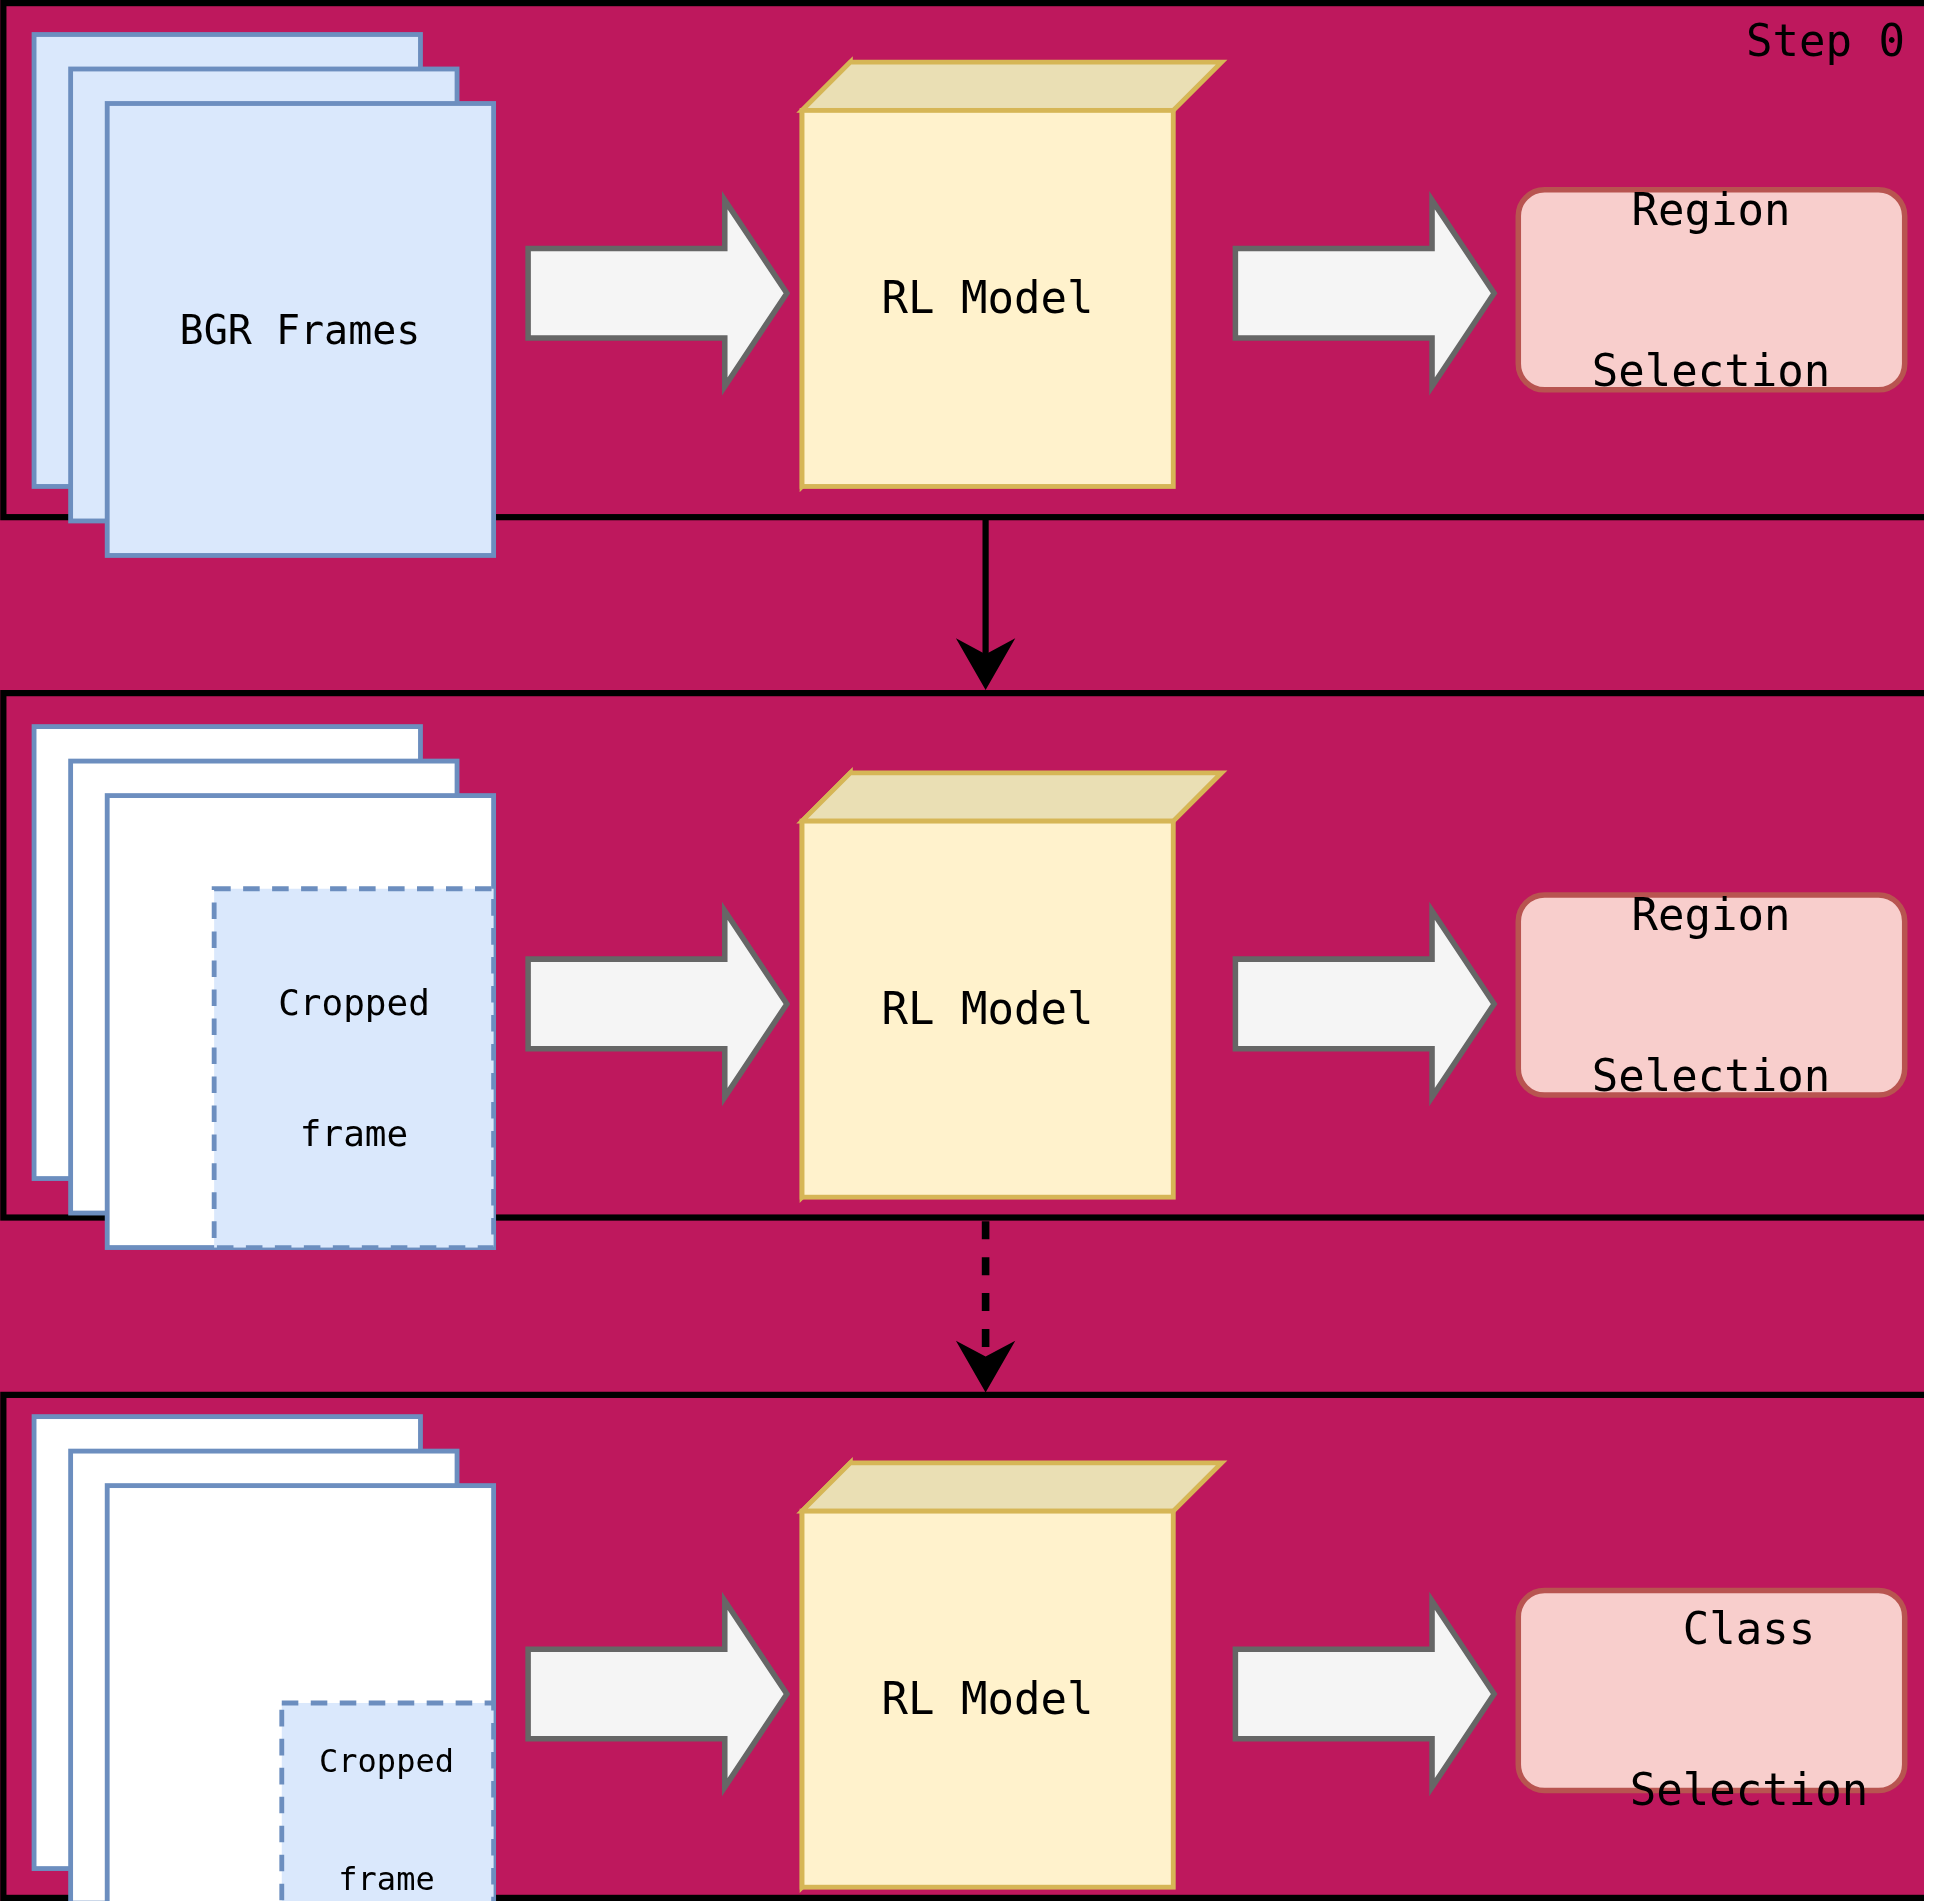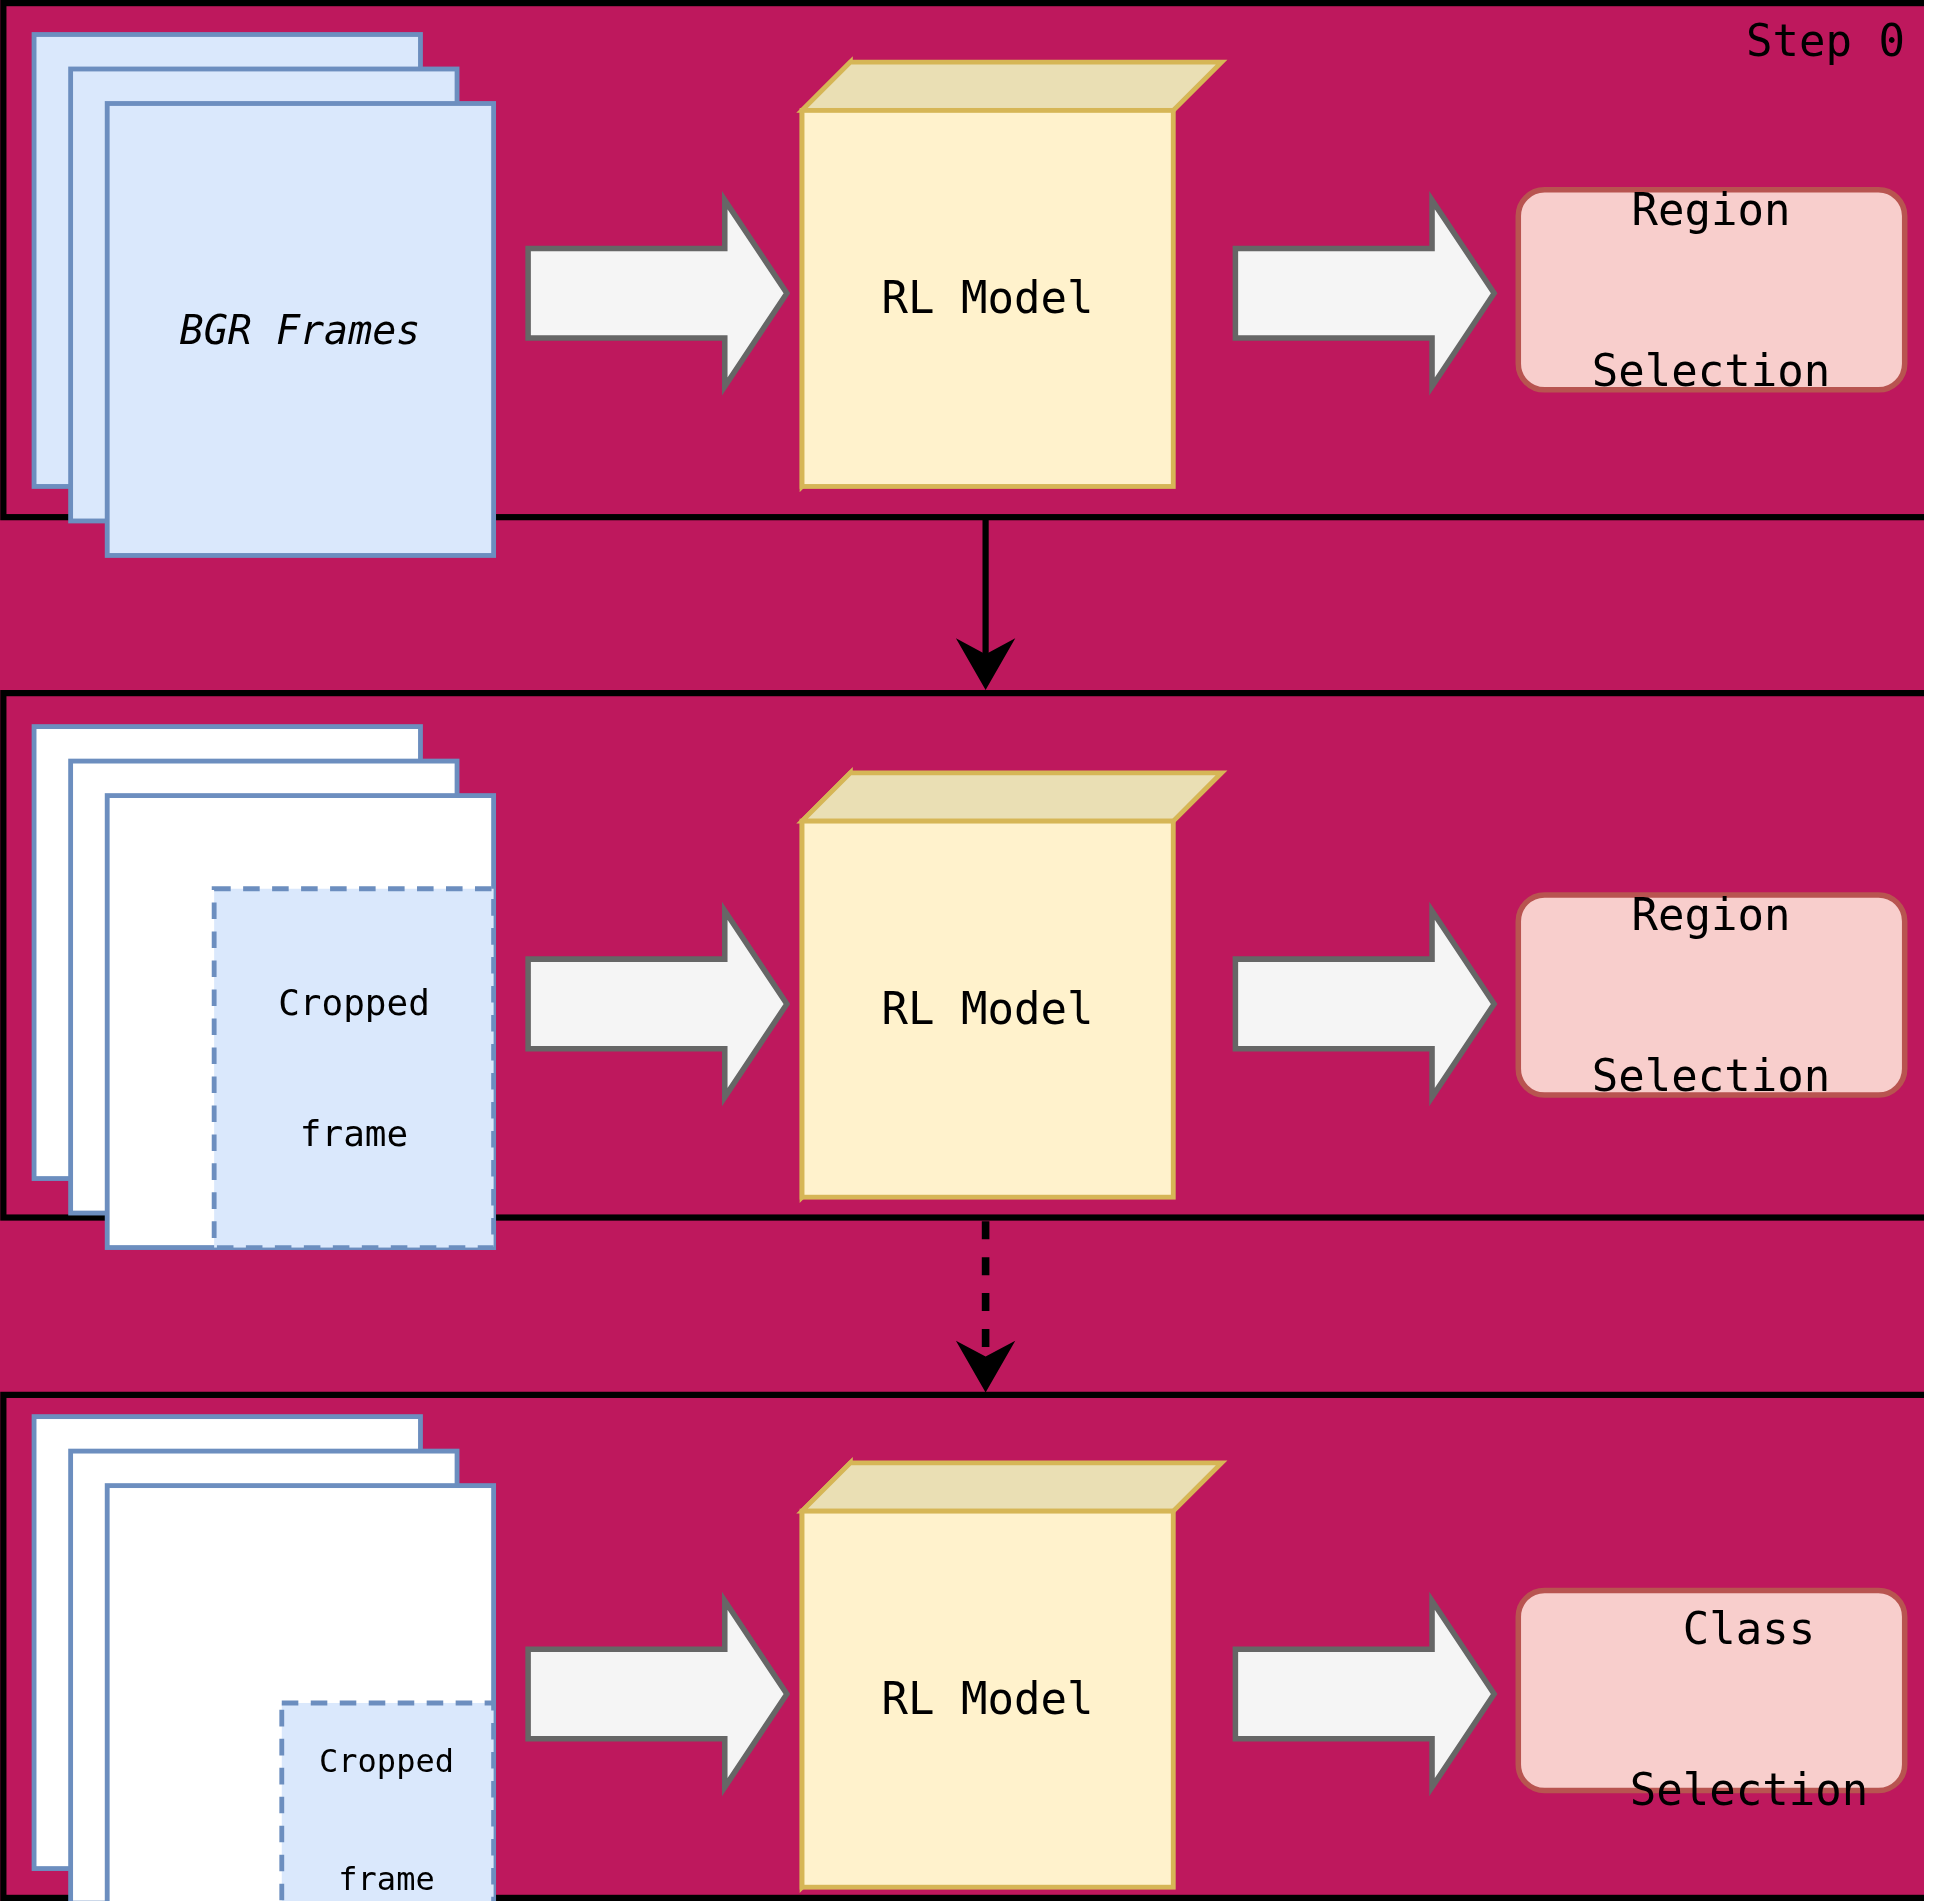--- a/index.html
+++ b/index.html
@@ -158,21 +158,21 @@
     <polygon class="cube-side" points="1162,2190 1232,2120 1770,2120 1700,2190"></polygon>
     <rect class="cube-front" x="1162" y="2190" width="538" height="545"></rect>
 
     <polygon class="blockarrow" points="1790,2390 2075,2390 2075,2320 2165,2455 2075,2590 2075,2520 1790,2520"></polygon>
 
     <rect class="pill" x="2200" y="2305" width="560" height="290" rx="38" ry="38"></rect>
   </svg>
 
   <div class="lbl step-label" style="left:1560px; top:14px; width:345px;">Step 0</div>
 
-  <div class="lbl node-label-md center-box" style="left:107px; top:104px; width:386px; height:452px;font-style:italic;">BGR Frames</div>
+  <div class="lbl node-label-md center-box" style="left:107px; top:104px; width:386px; height:452px;">BGR Frames</div>
 
   <div class="lbl node-label-lg center-box" style="left:802px; top:110px; width:371px; height:376px;">RL Model</div>
 
   <div class="lbl node-label-lg center-box" style="left:1518px; top:190px; width:386px; height:200px;">
     <div>
       <div>Region</div>
       <div>Selection</div>
     </div>
   </div>
 

